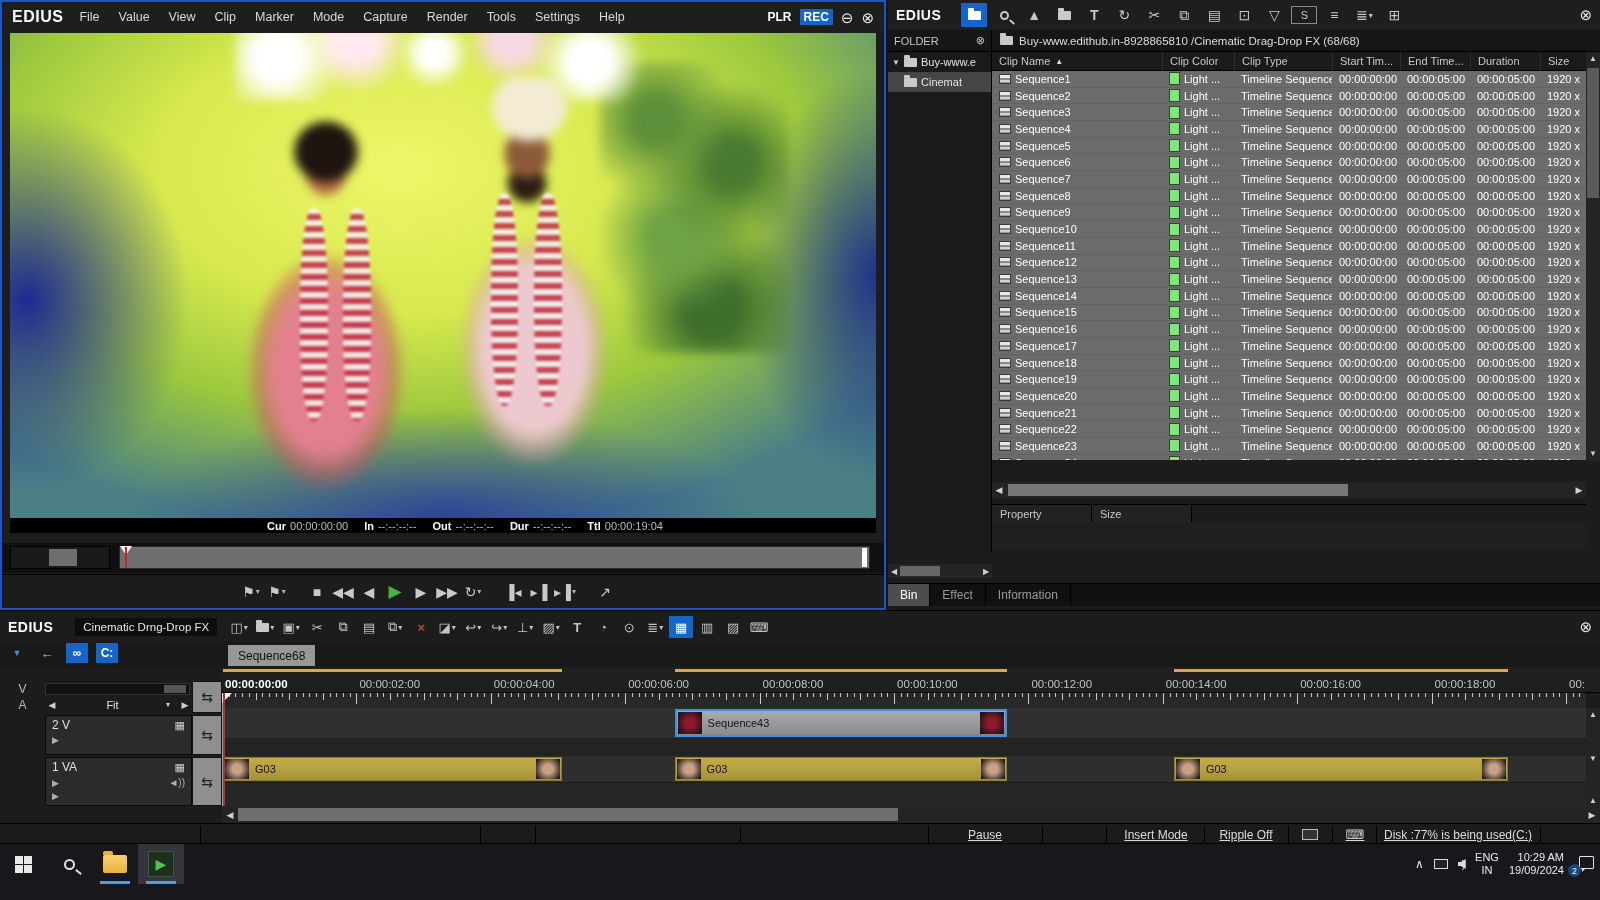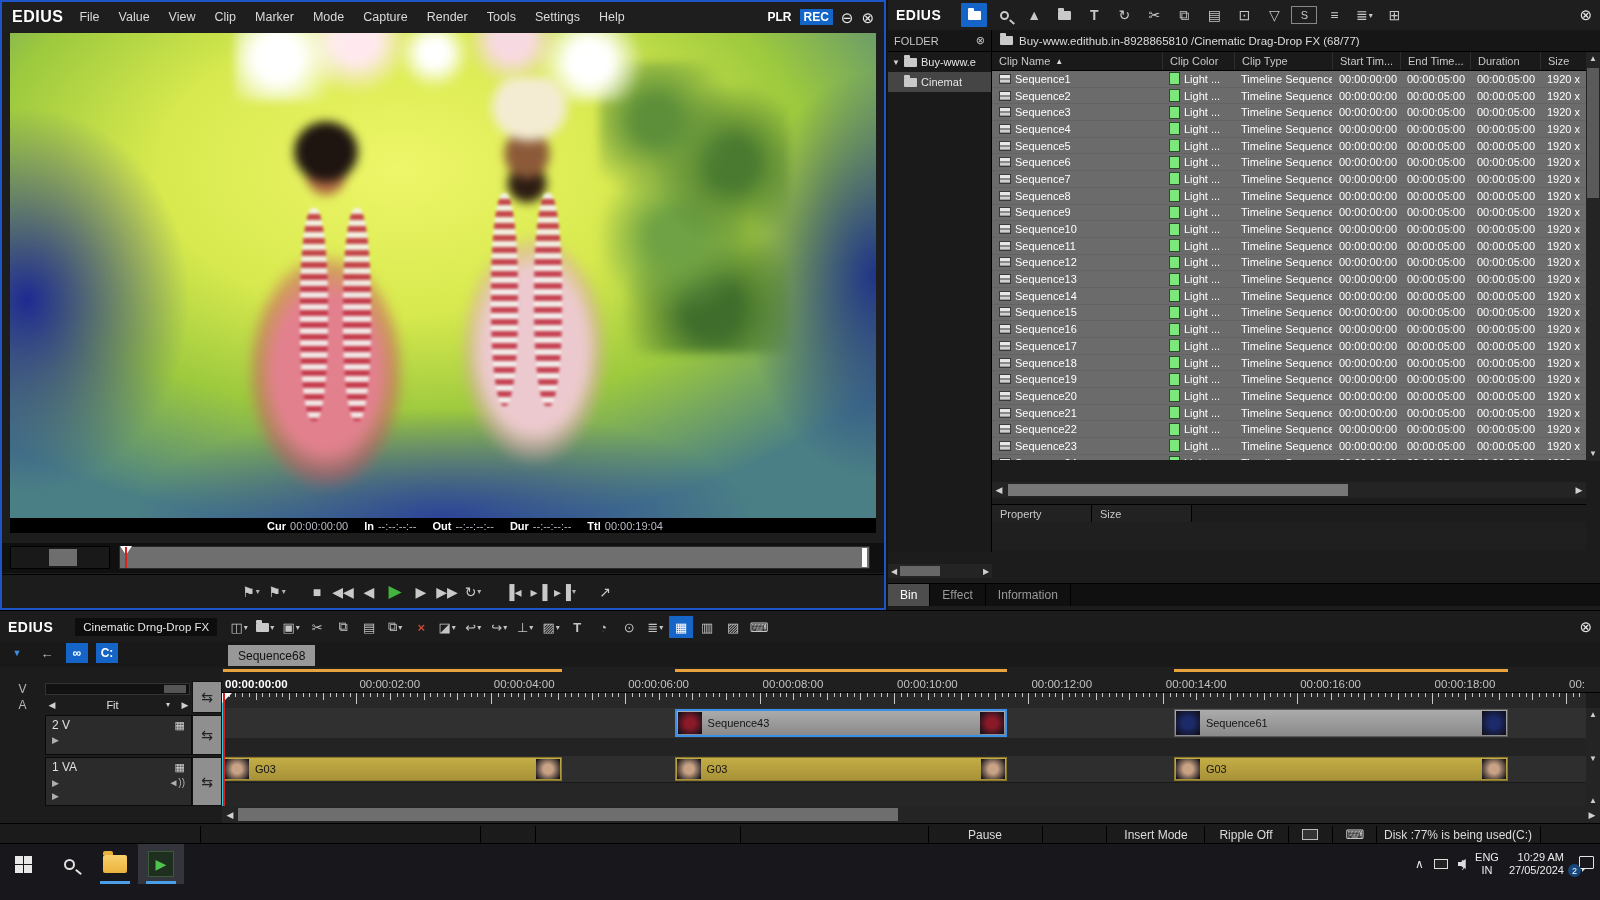--- a/index.html
+++ b/index.html
@@ -194,21 +194,21 @@
               display:flex; align-items:center; justify-content:center; color:#222; font-size:14px; }
 
   .tl-rail { position:absolute; right:0; top:97px; width:14px; height:98px; background:#242424; }
   .tl-rail span { position:absolute; left:0; width:14px; text-align:center; color:#cfcfcf; font-size:8px; }
 
   .tl-hscroll { position:absolute; left:222px; right:0; top:195px; height:17px; background:#242424; display:flex; align-items:center; }
   .tl-hscroll .arr { color:#d0d0d0; font-size:9px; width:16px; text-align:center; }
   .tl-hthumb { width:660px; height:13px; background:#6e6e6e; }
 
   .tl-status { position:absolute; left:0; top:212px; width:100%; height:21px; background:#1b1b1b; border-top:1px solid #000; }
-  .st-item { position:absolute; top:0; height:21px; display:flex; align-items:center; justify-content:center; color:#dcdcdc; font-size:12px; }
+  .st-item { position:absolute; top:0; height:21px; display:flex; align-items:center; justify-content:center; color:#dcdcdc; font-size:12px;text-decoration:underline; }
   .st-sep { position:absolute; top:2px; width:1px; height:17px; background:#000; }
   .st-mon { display:inline-block; width:16px; height:11px; border:1px solid #bbb; background:#333; }
   .st-kbd { color:#c8c8c8; font-size:13px; }
 
   
   #taskbar { position:absolute; left:0; top:843px; width:1600px; height:57px; background:#17171c; border-top:1px solid #000; }
   .tb-left { position:absolute; left:0; top:0; height:40px; display:flex; align-items:center; }
   .tb-btn { width:46px; height:40px; display:flex; align-items:center; justify-content:center; position:relative; }
   .win-logo { display:grid; grid-template-columns:8px 8px; grid-template-rows:8px 8px; gap:1px; }
   .win-logo i { background:#e8e8e8; }
@@ -379,21 +379,21 @@
       <span class="bin-close">⊗</span>
     </div>
 
     <div class="bin-header">
       <div class="bh-left">
         <span>FOLDER</span>
         <span class="bh-x">⊗</span>
       </div>
       <div class="bh-path">
         <span class="folder-glyph"></span>
-        <span style="white-space:nowrap;overflow:hidden">Buy-www.edithub.in-8928865810 /Cinematic Drag-Drop FX (68/77)</span>
+        <span style="white-space:nowrap;overflow:hidden">Buy-www.edithub.in-8928865810 /Cinematic Drag-Drop FX (68/68)</span>
       </div>
     </div>
 
     <div class="bin-tree">
       <div class="tree-item">
         <span class="tree-caret">▼</span>
         <span class="folder-glyph"></span>
         <span>Buy-www.e</span>
       </div>
       <div class="tree-item sel">
@@ -957,25 +957,20 @@
         <i class="tick" style="left: 1357.44px; height: 4px;"></i>
       </div>
 
     <div class="tl-tracks">
       <div class="trow" id="v-row">
           <div class="clip selected" style="left: 452.584px; width: 332.64px;">
             <span class="thumb" style="background: radial-gradient(circle, rgb(138, 26, 40) 30%, rgb(16, 16, 24) 95%);"></span>
             <span class="clip-name">Sequence43</span>
             <span class="thumb" style="background: radial-gradient(circle, rgb(138, 26, 40) 30%, rgb(16, 16, 24) 95%);"></span>
           </div>
-          <div class="clip" style="left: 951.88px; width: 333.984px;">
-            <span class="thumb" style="background: radial-gradient(circle, rgb(28, 42, 106) 30%, rgb(16, 16, 24) 95%);"></span>
-            <span class="clip-name">Sequence61</span>
-            <span class="thumb" style="background: radial-gradient(circle, rgb(28, 42, 106) 30%, rgb(16, 16, 24) 95%);"></span>
-          </div>
         </div>
       <div class="trow" id="v-sub"></div>
       <div class="trow" id="va-row">
           <div class="clip olive" style="left: 1px; width: 339.36px;">
             <span class="thumb" style="background: radial-gradient(circle, rgb(200, 162, 132) 30%, rgb(16, 16, 24) 95%);"></span>
             <span class="clip-name">G03</span>
             <span class="thumb" style="background: radial-gradient(circle, rgb(200, 162, 132) 30%, rgb(16, 16, 24) 95%);"></span>
           </div>
           <div class="clip olive" style="left: 452.584px; width: 332.64px;">
             <span class="thumb" style="background: radial-gradient(circle, rgb(200, 162, 132) 30%, rgb(16, 16, 24) 95%);"></span>
@@ -1108,21 +1103,21 @@
       <span style="display:flex;align-items:center">
           <span class="spk-ico"></span>
           <span class="spk-wave">)</span>
         </span>
       <span class="lang-block">
         <span>ENG</span>
         <span>IN</span>
       </span>
       <span class="clock-block">
         <span>10:29 AM</span>
-        <span>27/05/2024</span>
+        <span>19/09/2024</span>
       </span>
       <span class="notif">
         <span class="notif-box"></span>
         <span class="badge">2</span>
       </span>
     </div>
   </div>
 </div>
 
 </body></html>

